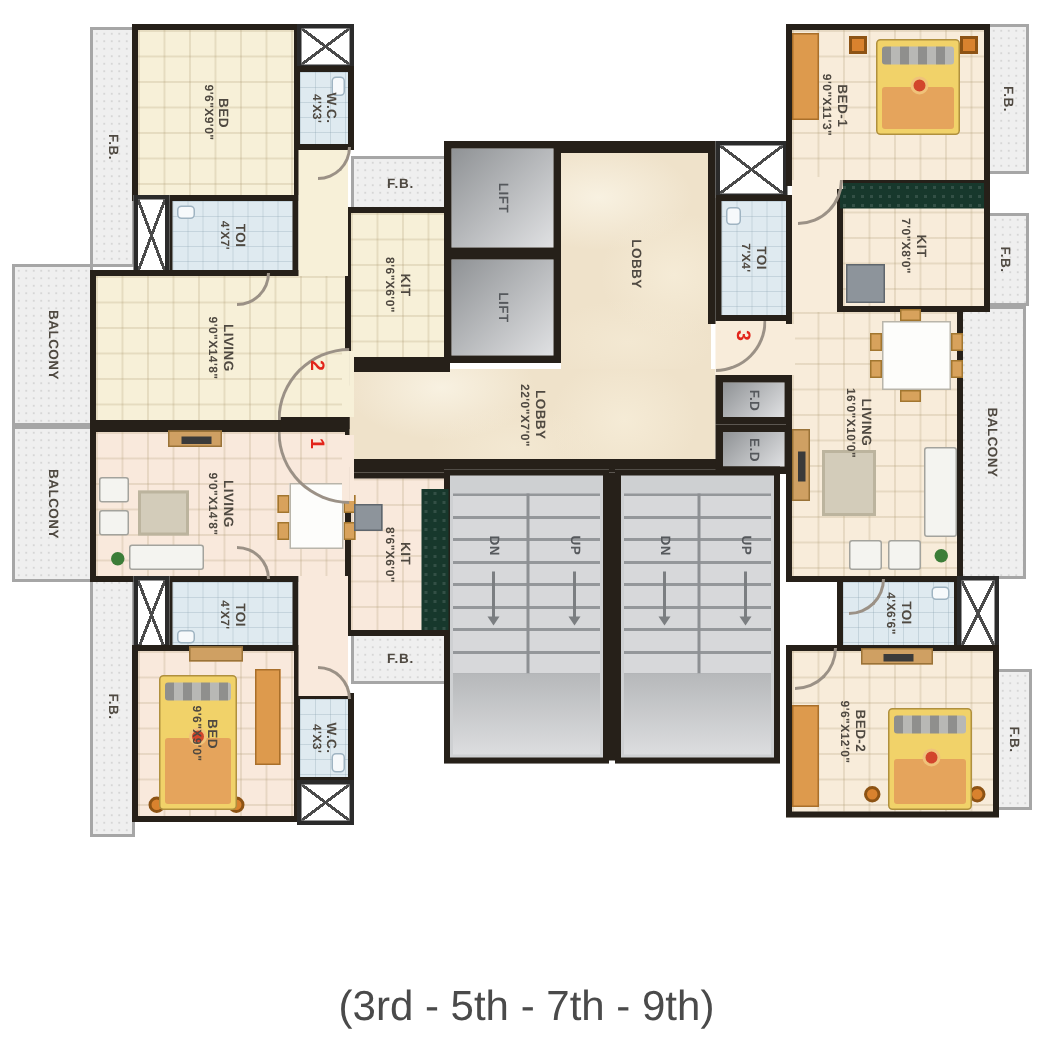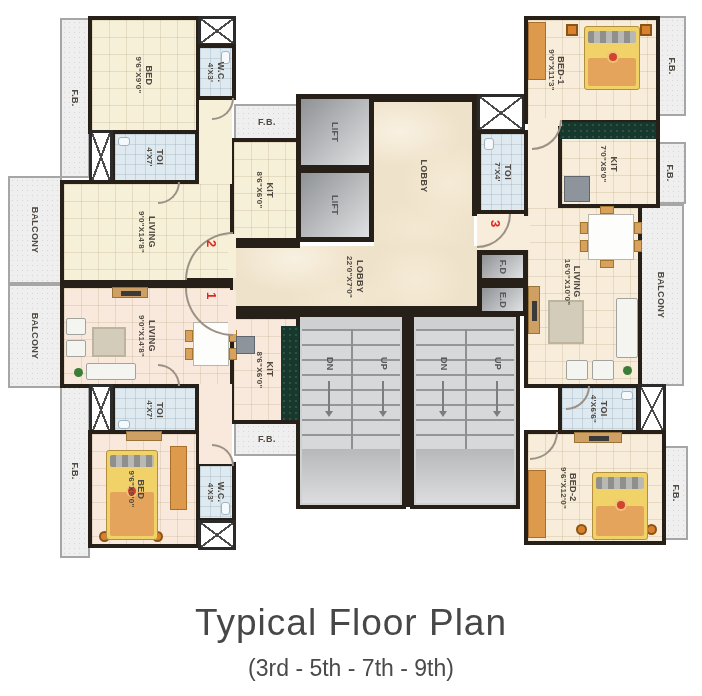--- a/index.html
+++ b/index.html
@@ -51,21 +51,21 @@
   .gbox{position:absolute;background:#8d949b;border:1px solid #5f666d}
   .tableW{background:#fdfdfb;border:1px solid #b9b5aa}
   .chair{position:absolute;background:#d8a25c;border:1px solid #a2762f}
   .sofaW{background:#f4f4f0;border:1px solid #a3a39d;border-radius:2px}
   .rug{background:#d3ccba;border:2px solid #bcb49e}
   .plant{position:absolute;width:9px;height:9px;border-radius:50%;background:#3c7d38}
   .fixw{position:absolute;background:#f6f9fb;border:1px solid #9fb4c2;border-radius:3px}
   .sarrow{position:absolute;width:2px;background:#7b7e81;z-index:4}
   .sarrow::after{content:"";position:absolute;bottom:-6px;left:-3px;border:4px solid transparent;border-top:6px solid #7b7e81}
   .title{position:absolute;top:602px;left:0;width:702px;text-align:center;font-size:37px;color:#474747;letter-spacing:1px}
-  .subtitle{position:absolute;top:655px;left:0;width:702px;text-align:center;font-size:23px;color:#4a4a4a}
+  .subtitle{position:absolute;top:655px;left:0;width:702px;text-align:center;font-size:28px;color:#4a4a4a}
 </style>
 </head>
 <body>
 
 <div class="canvas">
  <div class="plan">
 
   <div class="fbbg" style="left:60px;top:18px;width:30px;height:160px">
     <div class="vlabel c">F.B.</div>
   </div>
@@ -342,15 +342,14 @@
   <div class="fur bed" style="left:592px;top:472px;width:56px;height:68px">
     <div class="pillows"></div>
     <div class="sheet" style="height:30px"></div>
     <div class="medal" style="left:22px;top:26px"></div>
   </div>
   <div class="post" style="left:576px;top:524px"></div>
   <div class="post" style="left:646px;top:524px"></div>
 
  </div>
 
- <div class="title">Typical Floor Plan</div>
  <div class="subtitle">(3rd - 5th - 7th - 9th)</div>
 </div>
 
 </body></html>

